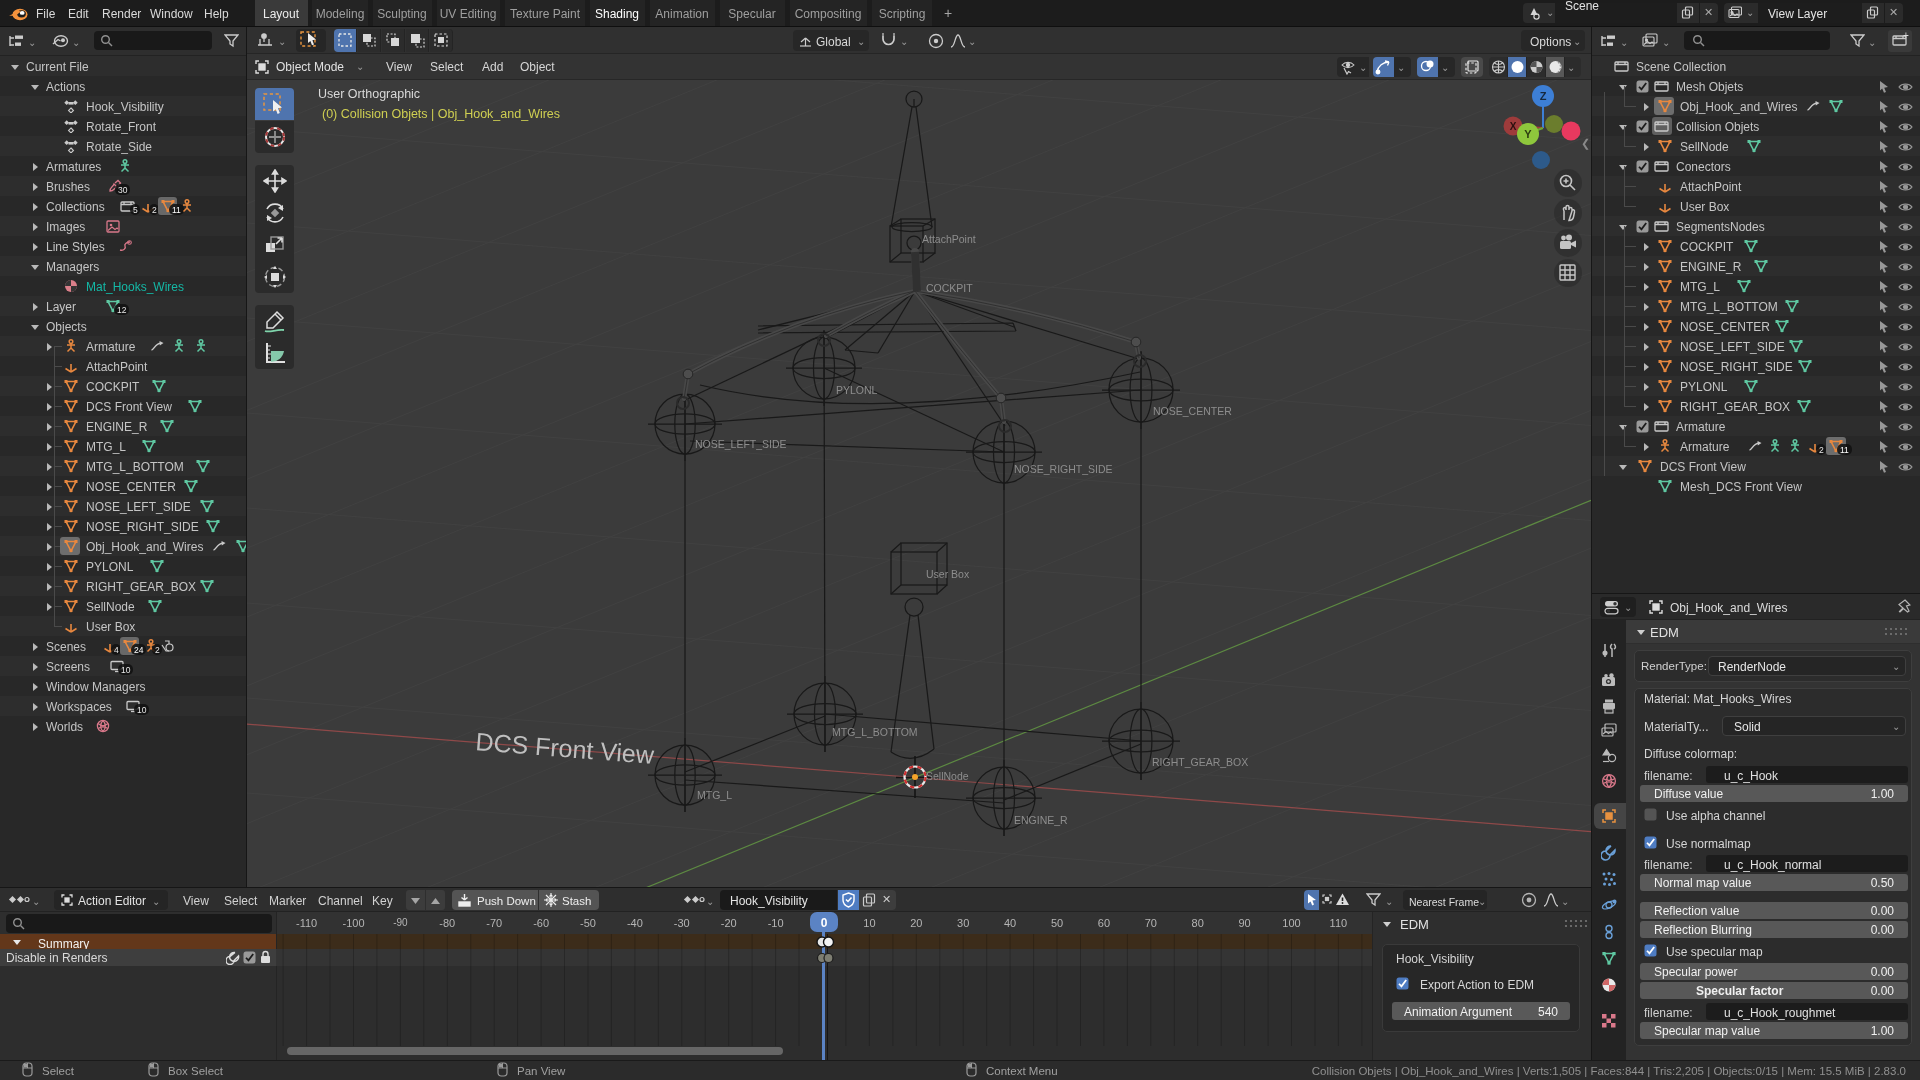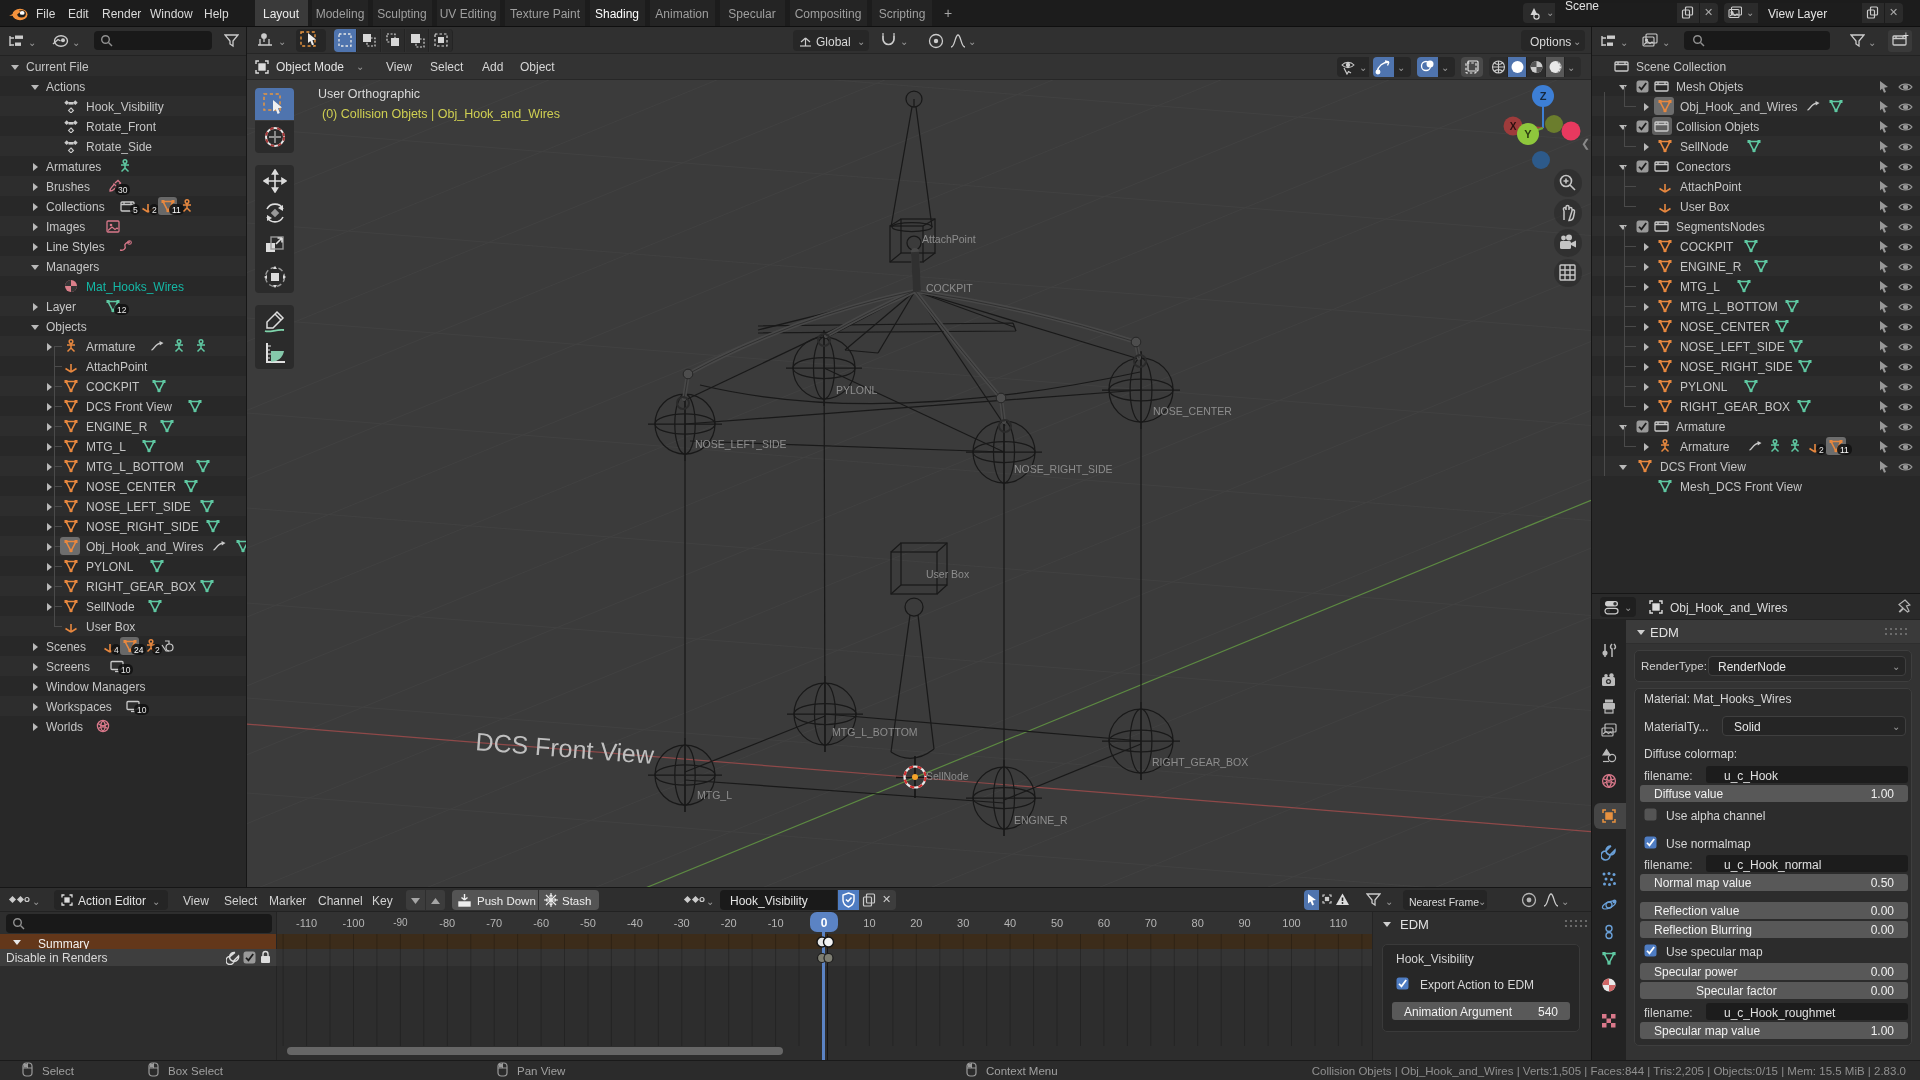--- a/index.html
+++ b/index.html
@@ -1848,21 +1848,21 @@
 <div style="position:absolute;left:1894px;top:924px;color:#f0f0f0;font-size:12px;font-weight:400;white-space:nowrap;line-height:1;transform:translateX(-100%);">0.00</div>
 <svg style="position:absolute;left:1644px;top:944px" width="13" height="13" viewBox="0 0 13 13">
     <rect x="0.5" y="0.5" width="12" height="12" rx="2.5" fill="#4e7cc2"></rect>
     <path d="M3,6.76 L5.46,9.4 L10.2,3" stroke="#fff" stroke-width="1.8" fill="none"></path>
   </svg>
 <div style="position:absolute;left:1666px;top:946px;color:#d5d5d5;font-size:12px;font-weight:400;white-space:nowrap;line-height:1;">Use specular map</div>
 <div class="" style="left:1640px;top:963px;width:268px;height:17px;background:#585858;border-radius:3px;"></div>
 <div style="position:absolute;left:1654px;top:966px;color:#f0f0f0;font-size:12px;font-weight:400;white-space:nowrap;line-height:1;">Specular power</div>
 <div style="position:absolute;left:1894px;top:966px;color:#f0f0f0;font-size:12px;font-weight:400;white-space:nowrap;line-height:1;transform:translateX(-100%);">0.00</div>
 <div class="" style="left:1640px;top:982px;width:268px;height:17px;background:#585858;border-radius:3px;"></div>
-<div style="position:absolute;left:1696px;top:985px;color:#f0f0f0;font-size:12px;font-weight:400;white-space:nowrap;line-height:1;">Specular factor</div>
+<div style="position:absolute;left:1696px;top:985px;color:#f0f0f0;font-size:12px;font-weight:700;white-space:nowrap;line-height:1;">Specular factor</div>
 <div style="position:absolute;left:1894px;top:985px;color:#f0f0f0;font-size:12px;font-weight:400;white-space:nowrap;line-height:1;transform:translateX(-100%);">0.00</div>
 <div style="position:absolute;left:1644px;top:1007px;color:#d0d0d0;font-size:12px;font-weight:400;white-space:nowrap;line-height:1;">filename:</div>
 <div class="" style="left:1706px;top:1003px;width:202px;height:17px;background:#1c1c1c;border-radius:3px;"></div>
 <div style="position:absolute;left:1724px;top:1007px;color:#e0e0e0;font-size:12px;font-weight:400;white-space:nowrap;line-height:1;">u_c_Hook_roughmet</div>
 <div class="" style="left:1640px;top:1022px;width:268px;height:17px;background:#585858;border-radius:3px;"></div>
 <div style="position:absolute;left:1654px;top:1025px;color:#f0f0f0;font-size:12px;font-weight:400;white-space:nowrap;line-height:1;">Specular map value</div>
 <div style="position:absolute;left:1894px;top:1025px;color:#f0f0f0;font-size:12px;font-weight:400;white-space:nowrap;line-height:1;transform:translateX(-100%);">1.00</div>
 <div class="" style="left:0px;top:888px;width:1592px;height:172px;background:#2d2d2d;"></div>
 <div class="" style="left:0px;top:888px;width:1592px;height:24px;background:#2e2e2e;border-bottom:1px solid #222;"></div>
 <svg style="position:absolute;left:8px;top:892px" width="22" height="16" viewBox="0 0 22 16">

